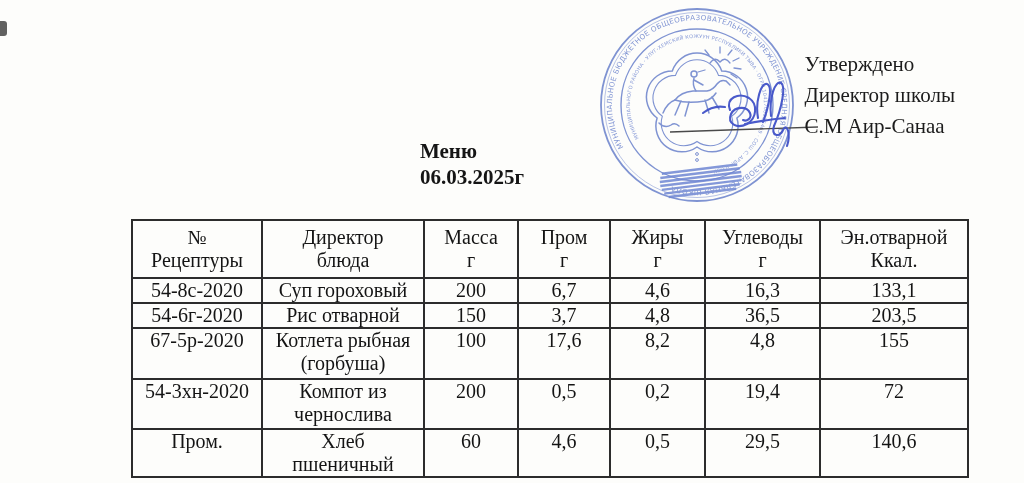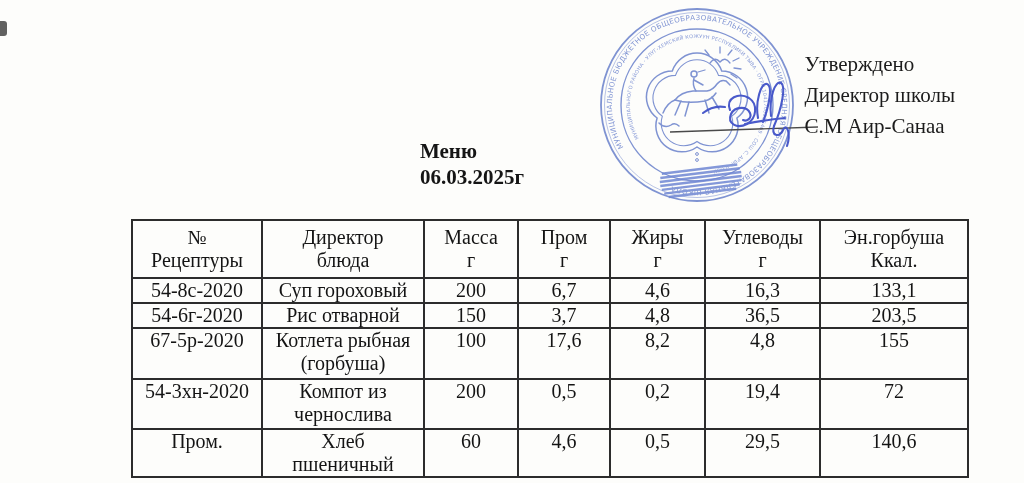--- a/index.html
+++ b/index.html
@@ -154,21 +154,21 @@
         </th>
         <th>
           <div>Жиры</div>
           <div>г</div>
         </th>
         <th>
           <div>Углеводы</div>
           <div>г</div>
         </th>
         <th>
-          <div>Эн.горбуша</div>
+          <div>Эн.отварной</div>
           <div>Ккал.</div>
         </th>
       </tr>
     </thead>
     <tbody>
       <tr class="rh-1">
         <td>54-8с-2020</td>
         <td>Суп гороховый</td>
         <td>200</td>
         <td>6,7</td>

